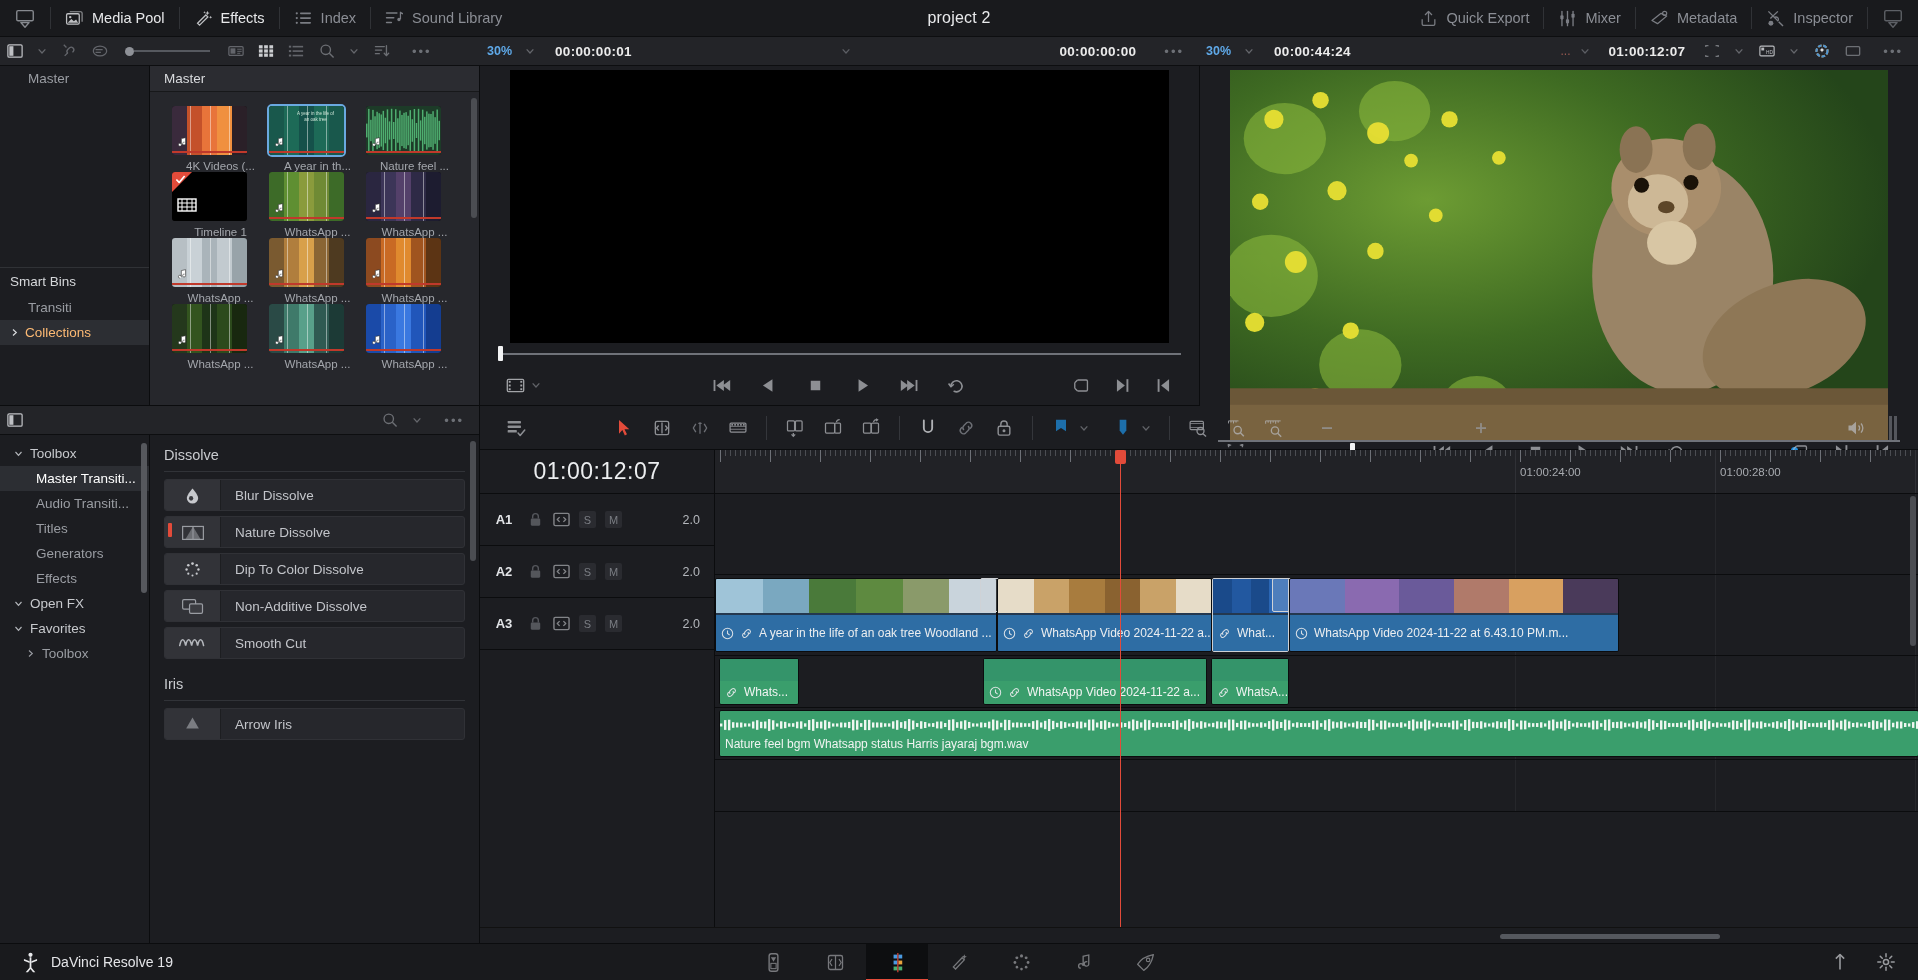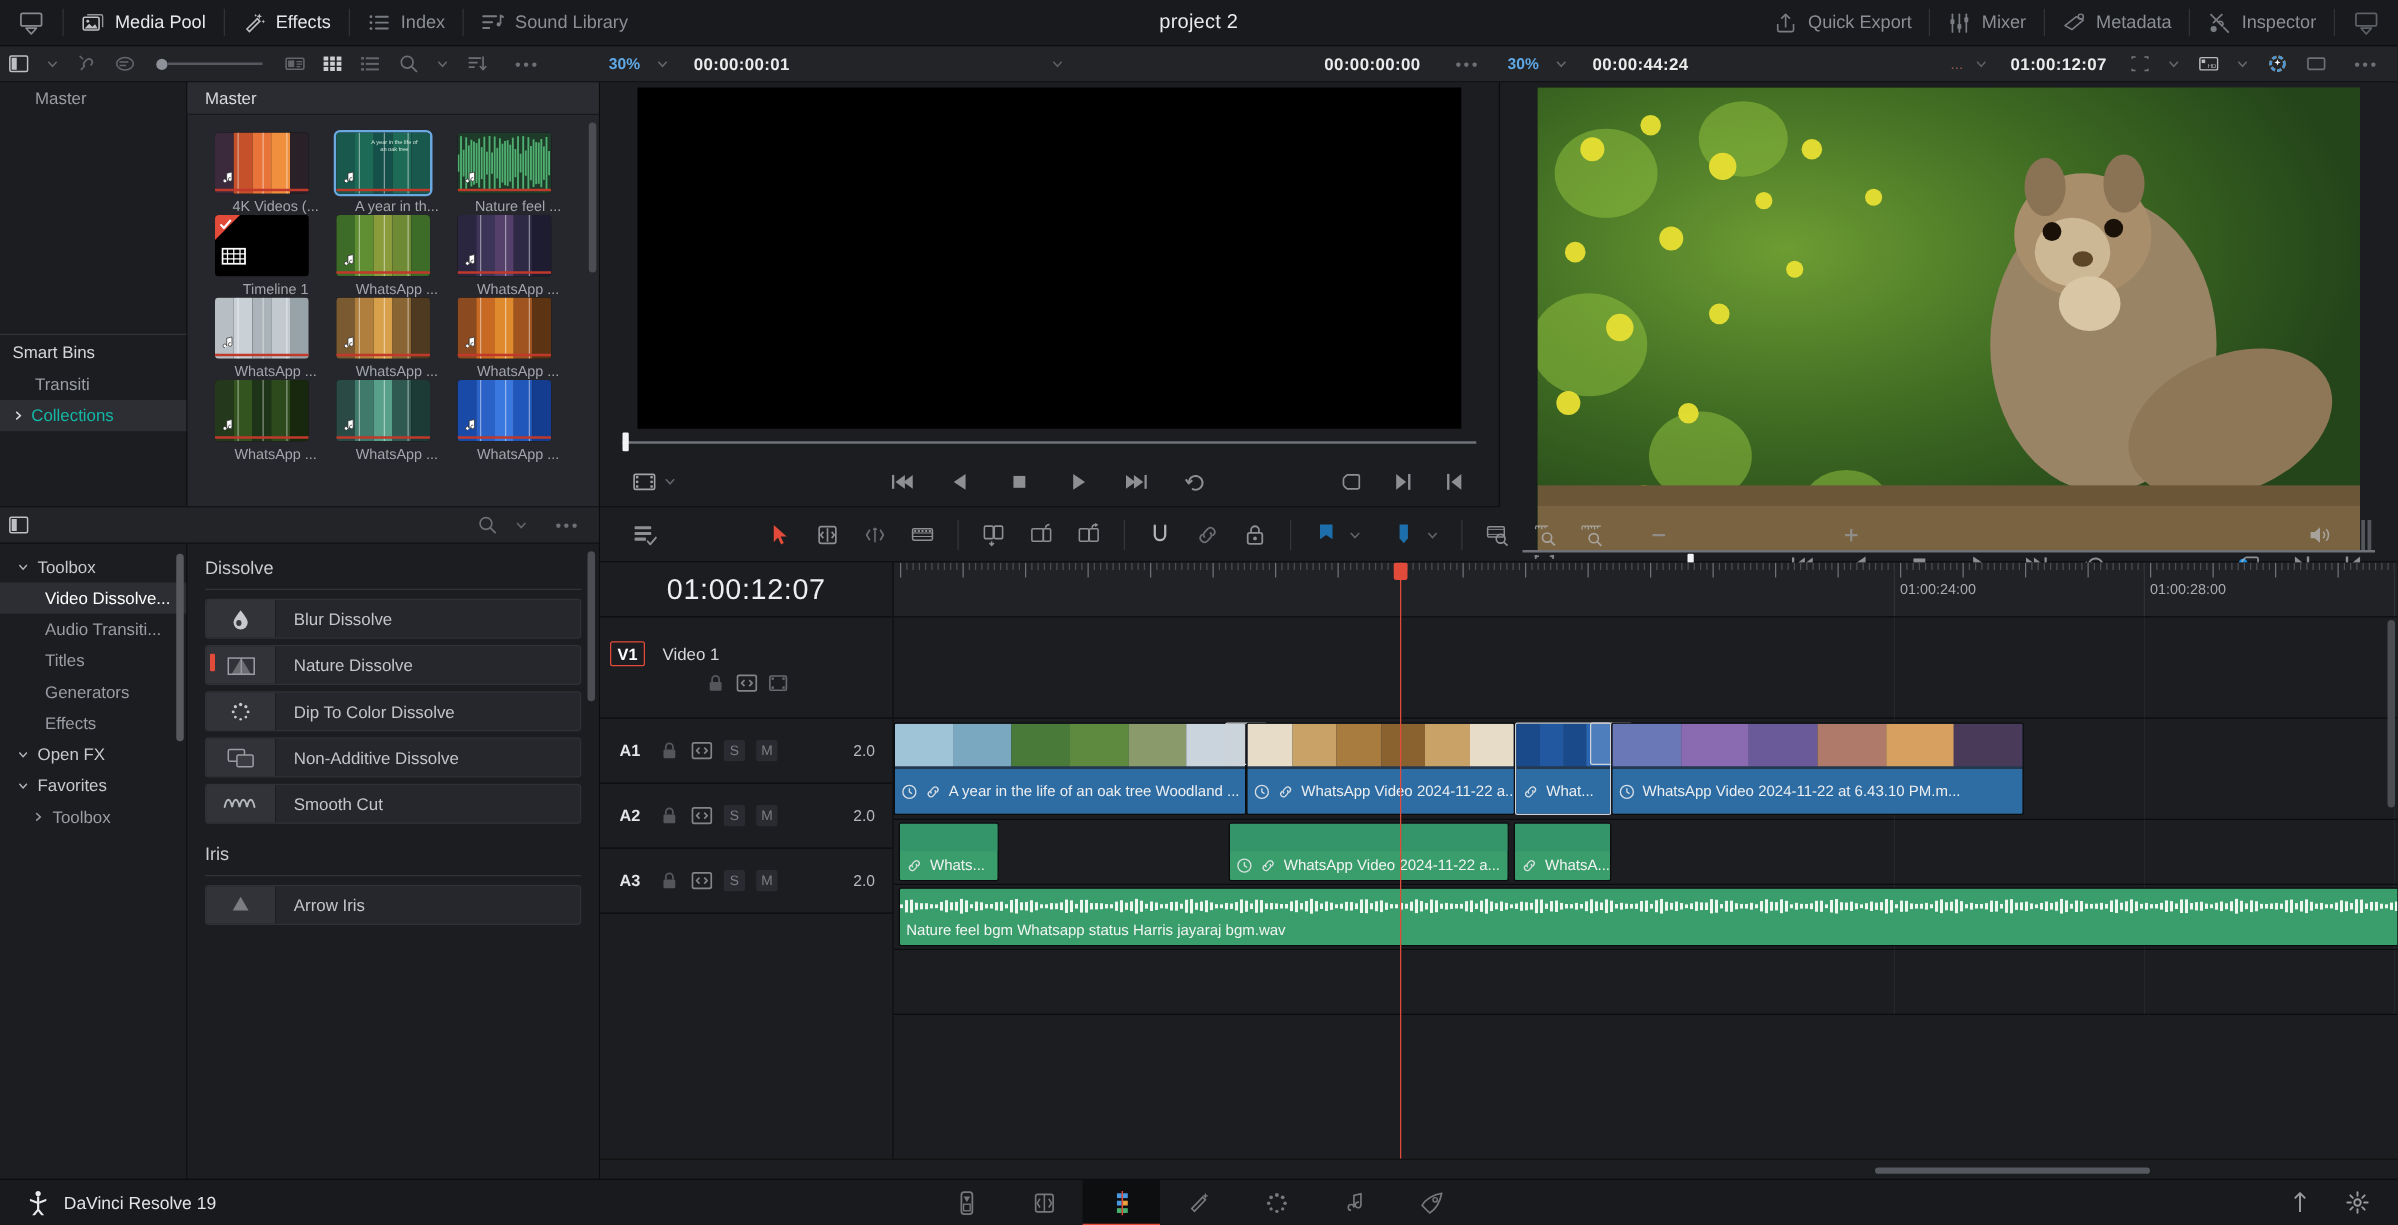--- a/index.html
+++ b/index.html
@@ -55,21 +55,21 @@
   .body { flex:1; display:flex; min-height:0; }
 
   
   .leftcol { width:480px; flex:none; display:flex; flex-direction:column; background:#1c1d21; border-right:1px solid #0b0c0e;}
   .pool { height:340px; flex:none; display:flex; border-bottom:1px solid #0b0c0e; }
   .pool-tree { width:150px; flex:none; background:#1c1d21; border-right:1px solid #0b0c0e; display:flex; flex-direction:column; }
   .tree-row { padding:5px 10px 5px 22px; font-size:13.5px; color:#9a9da3; cursor:default; display:flex; align-items:center; gap:6px;}
   .tree-row.master { padding-left:28px; }
   .tree-sep { height:1px; background:#303236; margin:0; }
   .tree-hdr { padding:6px 10px; font-size:13.5px; color:#d5d7da; }
-  .tree-row.sel { background:#2c2e33; color:#14b8a6; }
+  .tree-row.sel { background:#2c2e33; color:#fdba74; }
   .tw-arrow { width:9px; height:9px; flex:none; }
 
   .pool-main { flex:1; display:flex; flex-direction:column; min-width:0; position:relative; background:#26272c;}
   .pool-hdr { height:26px; display:flex; align-items:center; padding:0 14px; font-size:13.5px; color:#d9dbde;
               background:#2b2c31; border-bottom:1px solid #17181a; }
   .pool-grid { flex:1; padding:14px 0 0 22px; display:flex; flex-wrap:wrap; align-content:flex-start; gap:0; overflow:hidden;}
   .thcell { width:97px; }
   .th-img { width:75px; height:49px; border-radius:3px; overflow:hidden; position:relative; background:#111; }
   .th-img.sel { outline:2px solid #6aa9e0; outline-offset:0px; }
   .th-label { font-size:11.5px; color:#a3a6ac; text-align:center; margin-top:5px; white-space:nowrap; overflow:hidden;}
@@ -825,21 +825,21 @@
 
         <div class="fx-main">
           <div class="fx-tree" id="fx-tree">
             <div class="fxt hdr" style="padding-left: 14px;">
                 <svg class="tw-arrow" viewBox="0 0 12 12">
                   <path d="M2 4 L6 8.4 L10 4" fill="none" stroke="#b4b7bc" stroke-width="1.5"></path>
                 </svg>
                 <span>Toolbox</span>
               </div>
               <div class="fxt sub sel" style="padding-left: 36px;">
-                <span>Video Dissolve...</span>
+                <span>Master Transiti...</span>
               </div>
               <div class="fxt sub" style="padding-left: 36px;">
                 <span>Audio Transiti...</span>
               </div>
               <div class="fxt sub" style="padding-left: 36px;">
                 <span>Titles</span>
               </div>
               <div class="fxt sub" style="padding-left: 36px;">
                 <span>Generators</span>
               </div>
@@ -1277,43 +1277,20 @@
             <svg class="tico" style="width:10px;height:26px;" viewBox="0 0 10 26">
               <rect x="1" y="1" width="3" height="24" fill="#6a6d73"></rect>
                 <rect x="6" y="1" width="3" height="24" fill="#6a6d73"></rect>
             </svg>
           </div>
         </div>
 
         <div class="tl-body">
           <div class="tl-head" id="tl-head">
             <div class="tl-tc-box">01:00:12:07</div>
-              <div class="trk-head" style="height: 81px;">
-                <div class="row1">
-         <span class="trk-badge active">V1</span>
-         <span class="trk-name">Video 1</span>
-       </div>
-       <div class="trk-ctrls">
-                  <svg class="tctl" viewBox="0 0 18 18">
-                    <rect x="4" y="8" width="10" height="7.5" rx="1.2" fill="#7a7d83"></rect>
-                    <path d="M6 8 V5.8 a3 3 0 0 1 6 0 V8" fill="none" stroke="#7a7d83" stroke-width="1.5"></path>
-                  </svg>
-                  <svg class="tctl" viewBox="0 0 18 18">
-                    <rect x="1" y="2.5" width="16" height="13" rx="1.5" fill="none" stroke="#c7c9cd" stroke-width="1.5"></rect>
-                    <path d="M7 6.5 L4.5 9 L7 11.5 M11 6.5 L13.5 9 L11 11.5" fill="none" stroke="#c7c9cd" stroke-width="1.4" stroke-linejoin="round"></path>
-                  </svg>
-                  <svg class="tctl" viewBox="0 0 18 18">
-                    <rect x="2" y="3" width="14" height="12" rx="1.2" fill="none" stroke="#9a9da3" stroke-width="1.4"></rect>
-                    <rect x="3.4" y="4.2" width="2" height="2" fill="#9a9da3"></rect>
-                    <rect x="3.4" y="11.8" width="2" height="2" fill="#9a9da3"></rect>
-                    <rect x="12.6" y="4.2" width="2" height="2" fill="#9a9da3"></rect>
-                    <rect x="12.6" y="11.8" width="2" height="2" fill="#9a9da3"></rect>
-                  </svg>
-                </div>
-              </div>
               <div class="trk-head" style="height: 52px;">
                 <div class="trk-audio-row">
          <span class="trk-badge">A1</span>
          <svg class="tctl" viewBox="0 0 18 18">
                     <rect x="4" y="8" width="10" height="7.5" rx="1.2" fill="#7a7d83"></rect>
                     <path d="M6 8 V5.8 a3 3 0 0 1 6 0 V8" fill="none" stroke="#7a7d83" stroke-width="1.5"></path>
                   </svg>
                   <svg class="tctl" viewBox="0 0 18 18">
                     <rect x="1" y="2.5" width="16" height="13" rx="1.5" fill="none" stroke="#c7c9cd" stroke-width="1.5"></rect>
                     <path d="M7 6.5 L4.5 9 L7 11.5 M11 6.5 L13.5 9 L11 11.5" fill="none" stroke="#c7c9cd" stroke-width="1.4" stroke-linejoin="round"></path>

